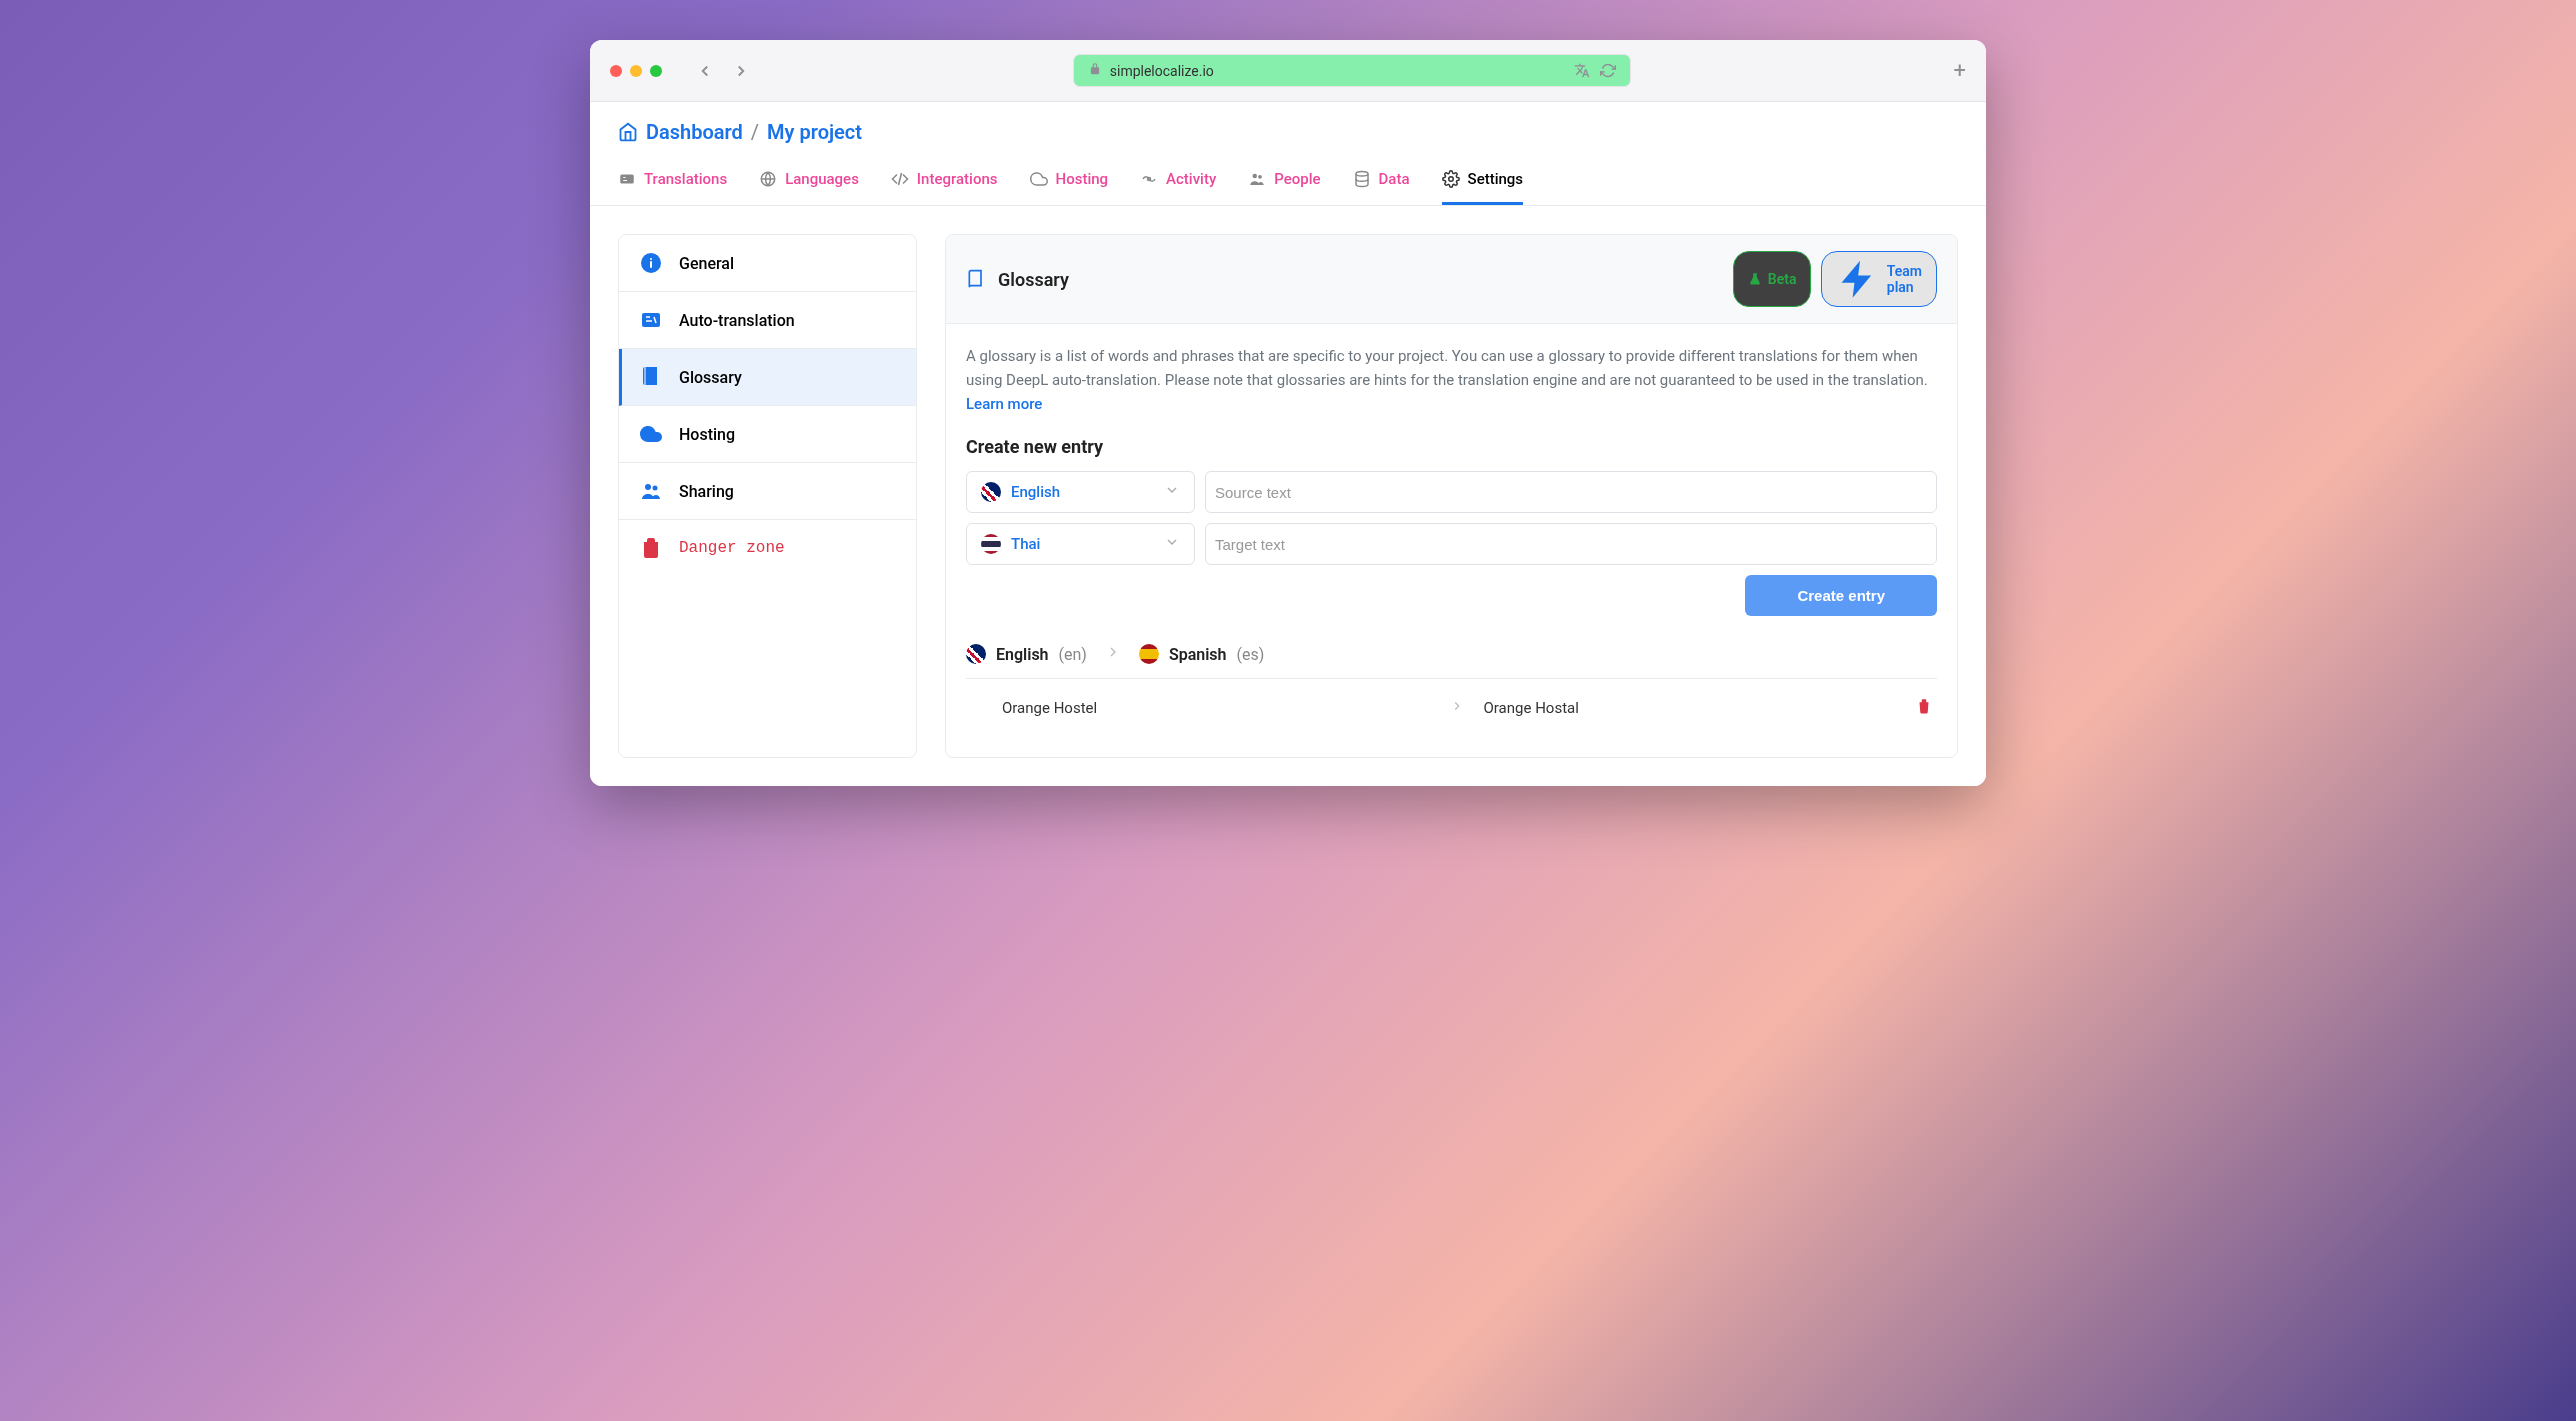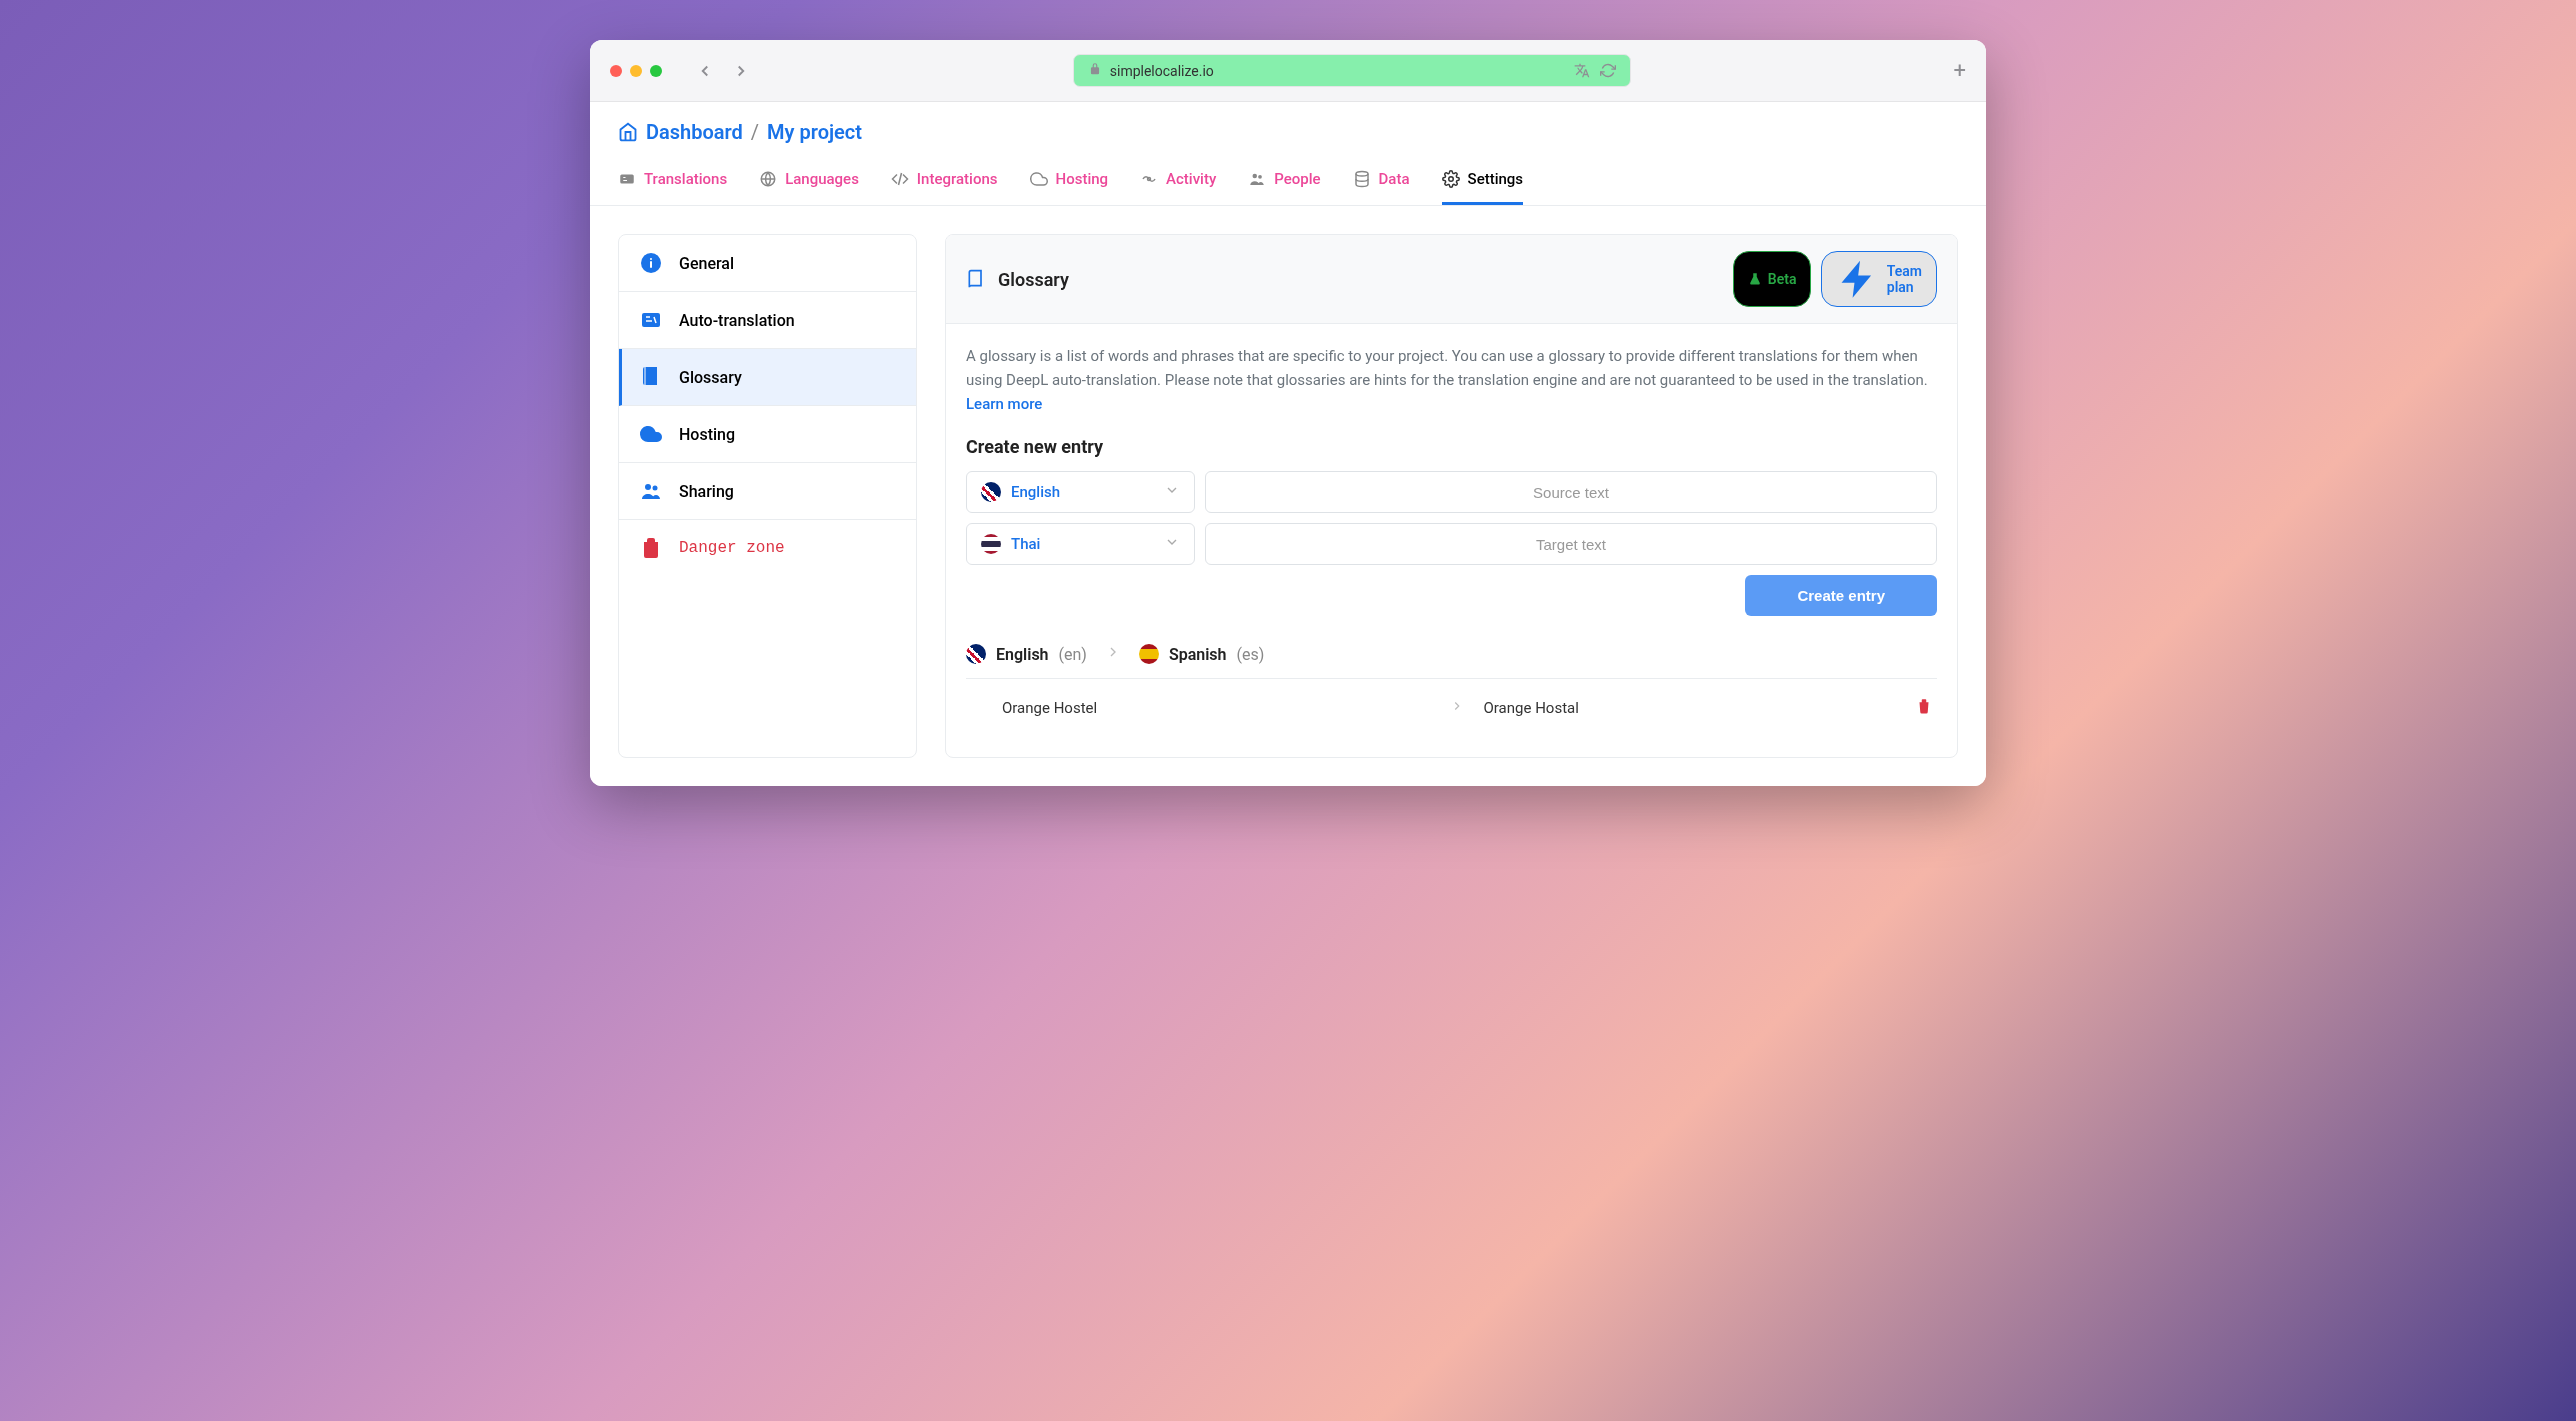--- a/index.html
+++ b/index.html
@@ -148,21 +148,21 @@
     .badge {
       display: flex;
       align-items: center;
       gap: 6px;
       padding: 5px 14px;
       border-radius: 16px;
       font-size: 14px;
       font-weight: 600;
       border: 1.5px solid;
     }
-    .badge-beta { border-color: #28a745; color: #28a745; background: #000000; }
+    .badge-beta { border-color: #28a745; color: #28a745; background: #404040; }
     .badge-team { border-color: #1a73e8; color: #1a73e8; background: #e5e5e5; }
 
     .panel-body { padding: 20px; }
     .description {
       color: #6c757d;
       font-size: 15px;
       line-height: 1.6;
       margin-bottom: 20px;
     }
     .description a { color: #1a73e8; text-decoration: none; font-weight: 500; }
@@ -190,26 +190,25 @@
       cursor: pointer;
       background: #fff;
     }
     .lang-select .chevron { margin-left: auto; color: #aaa; }
     .flag { width: 20px; height: 20px; border-radius: 50%; display: inline-flex; flex-shrink: 0; }
     .flag-uk { background: linear-gradient(45deg, #012169 25%, #fff 25%, #fff 35%, #C8102E 35%, #C8102E 45%, #fff 45%, #fff 55%, #012169 55%); }
     .flag-th { background: linear-gradient(to bottom, #A51931 0%, #A51931 17%, #fff 17%, #fff 33%, #2D2A4A 33%, #2D2A4A 67%, #fff 67%, #fff 83%, #A51931 83%); }
     .flag-es { background: linear-gradient(to bottom, #AA151B 0%, #AA151B 25%, #F1BF00 25%, #F1BF00 75%, #AA151B 75%); position: relative; }
     .text-input {
       flex: 1;
-      padding: 10px 29px;
+      padding: 10px 9px;
       border: 1px solid #dee2e6;
       border-radius: 6px;
       font-size: 15px;
       color: #333;
-      text-align: center;
     }
     .text-input::placeholder { color: #999; }
 
     .create-btn-row { display: flex; justify-content: flex-end; margin-bottom: 28px; }
     .create-btn {
       background: #5b9bf5;
       color: #fff;
       border: none;
       padding: 12px 52px;
       border-radius: 6px;

